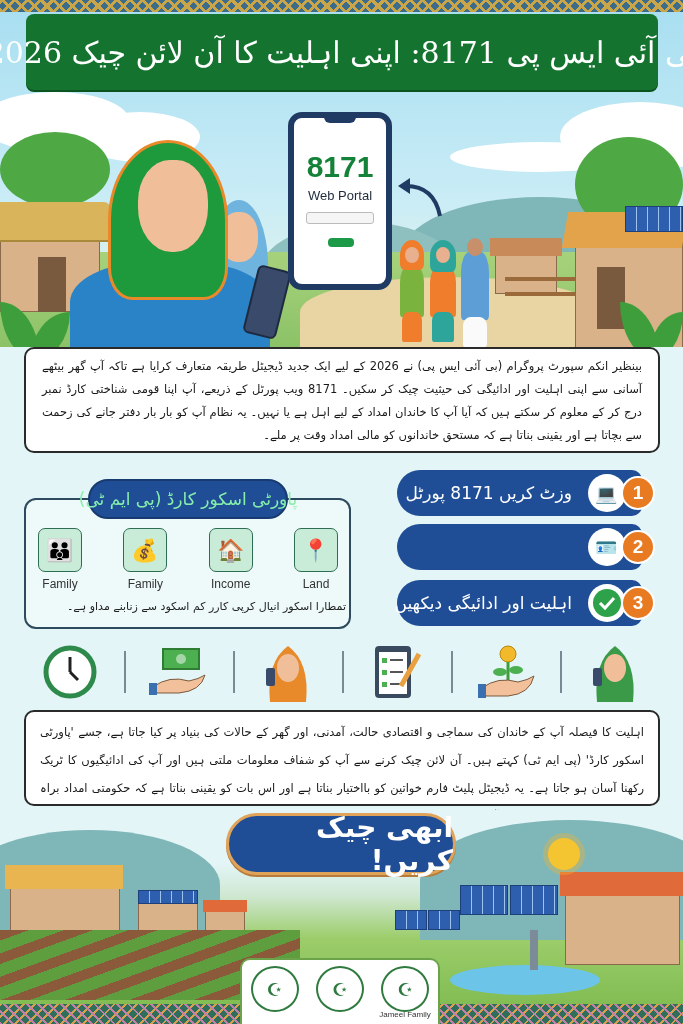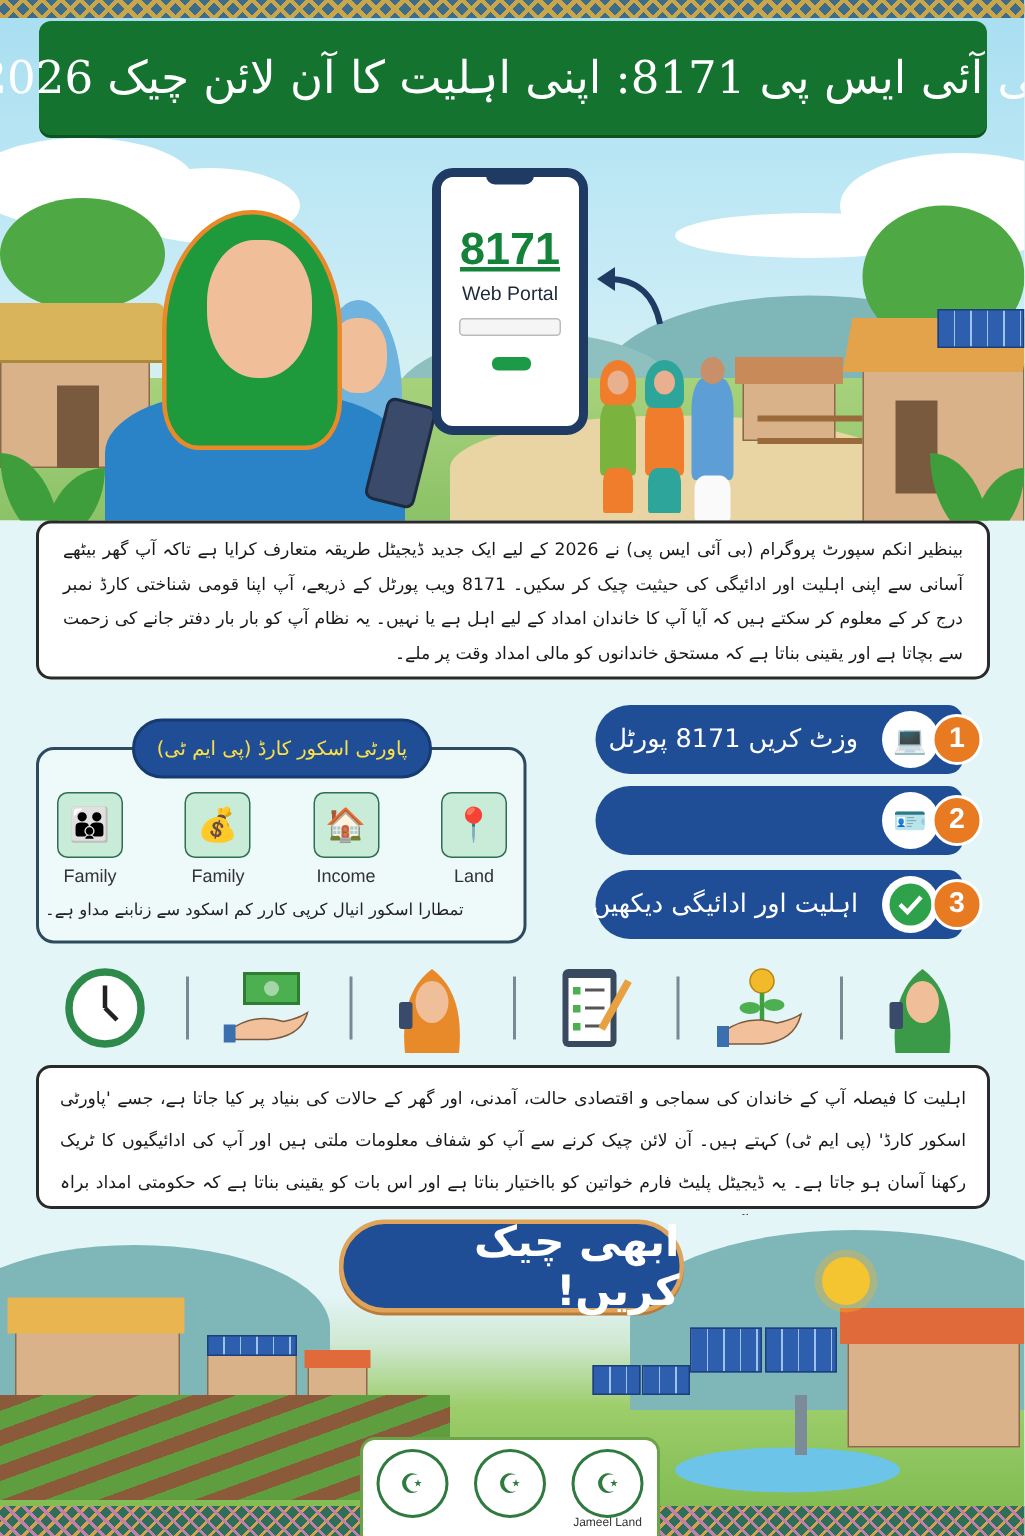--- a/index.html
+++ b/index.html
@@ -58,21 +58,21 @@
   .phone {
     position: absolute; left: 288px; top: 112px; width: 104px; height: 178px;
     background: #fff; border: 6px solid #1f3b64; border-radius: 14px;
   }
   .phone .notch {
     position: absolute; left: 30px; top: -1px; width: 32px; height: 6px;
     background: #1f3b64; border-radius: 0 0 6px 6px;
   }
   .phone .num {
     position: absolute; left: 0; top: 32px; width: 92px; text-align: center;
-    color: #15823a; font-weight: bold; font-size: 30px; font-family: "Liberation Sans", sans-serif; text-decoration: underline;
+    color: #15823a; font-weight: bold; font-size: 30px; font-family: "Liberation Sans", sans-serif;
   }
   .phone .lbl {
     position: absolute; left: 0; top: 70px; width: 92px; text-align: center;
     color: #1e2a3a; font-size: 13px; font-family: "Liberation Sans", sans-serif;
   }
   .phone .field {
     position: absolute; left: 12px; top: 94px; width: 68px; height: 12px;
     border: 1px solid #bbb; border-radius: 3px; background: #f5f5f5;
   }
   .phone .btn {
@@ -124,37 +124,37 @@
   
   .pmt-card {
     position: absolute; left: 24px; top: 498px; width: 327px; height: 131px;
     border: 2px solid #2d4a5e; border-radius: 12px; background: #eefaf9;
   }
   .pmt-title {
     position: absolute; left: 88px; top: 479px; width: 200px; height: 40px;
     background: #1f4e96; border-radius: 20px; border: 2px solid #173a70;
     display: flex; align-items: center; justify-content: center;
   }
-  .pmt-title span { color: #fde047; font-size: 13px; direction: rtl; white-space: nowrap; }
+  .pmt-title span { color: #86efac; font-size: 17px; direction: rtl; white-space: nowrap; }
   .pmt-items {
     position: absolute; left: 30px; top: 528px; width: 316px;
     display: flex; justify-content: space-between;
   }
   .pmt-item { width: 60px; text-align: center; }
   .pmt-icon {
     width: 44px; height: 44px; margin: 0 auto; border: 1.5px solid #2e6e55;
     border-radius: 7px; background: #c9ecd8; display: flex; align-items: center;
     justify-content: center; font-size: 22px;
   }
   .pmt-label {
     margin-top: 5px; font-size: 12px; color: #333;
     font-family: "Liberation Sans", sans-serif;
   }
   .pmt-note {
-    position: absolute; left: 30px; top: 600px; width: 316px; text-align: left;
+    position: absolute; left: 30px; top: 600px; width: 316px; text-align: right;
     font-size: 11px; color: #222; direction: rtl;
   }
   
   .step {
     position: absolute; left: 397px; width: 245px; height: 46px;
     background: #1f4e96; border-radius: 23px 10px 10px 23px;
     display: flex; align-items: center;
   }
   .step-text {
     position: absolute; right: 70px; top: 0; height: 46px; line-height: 46px;
@@ -448,13 +448,13 @@
   <span>ابھی چیک کریں!</span>
 </div>
 
 <div class="pattern-bottom"></div>
 
 <div class="logos">
   <div class="logo">☪</div>
   <div class="logo">☪</div>
   <div class="logo">☪</div>
 </div>
-<div class="logo-label">Jameel Land</div>
+<div class="logo-label">Jameel Family</div>
 
 </body></html>

